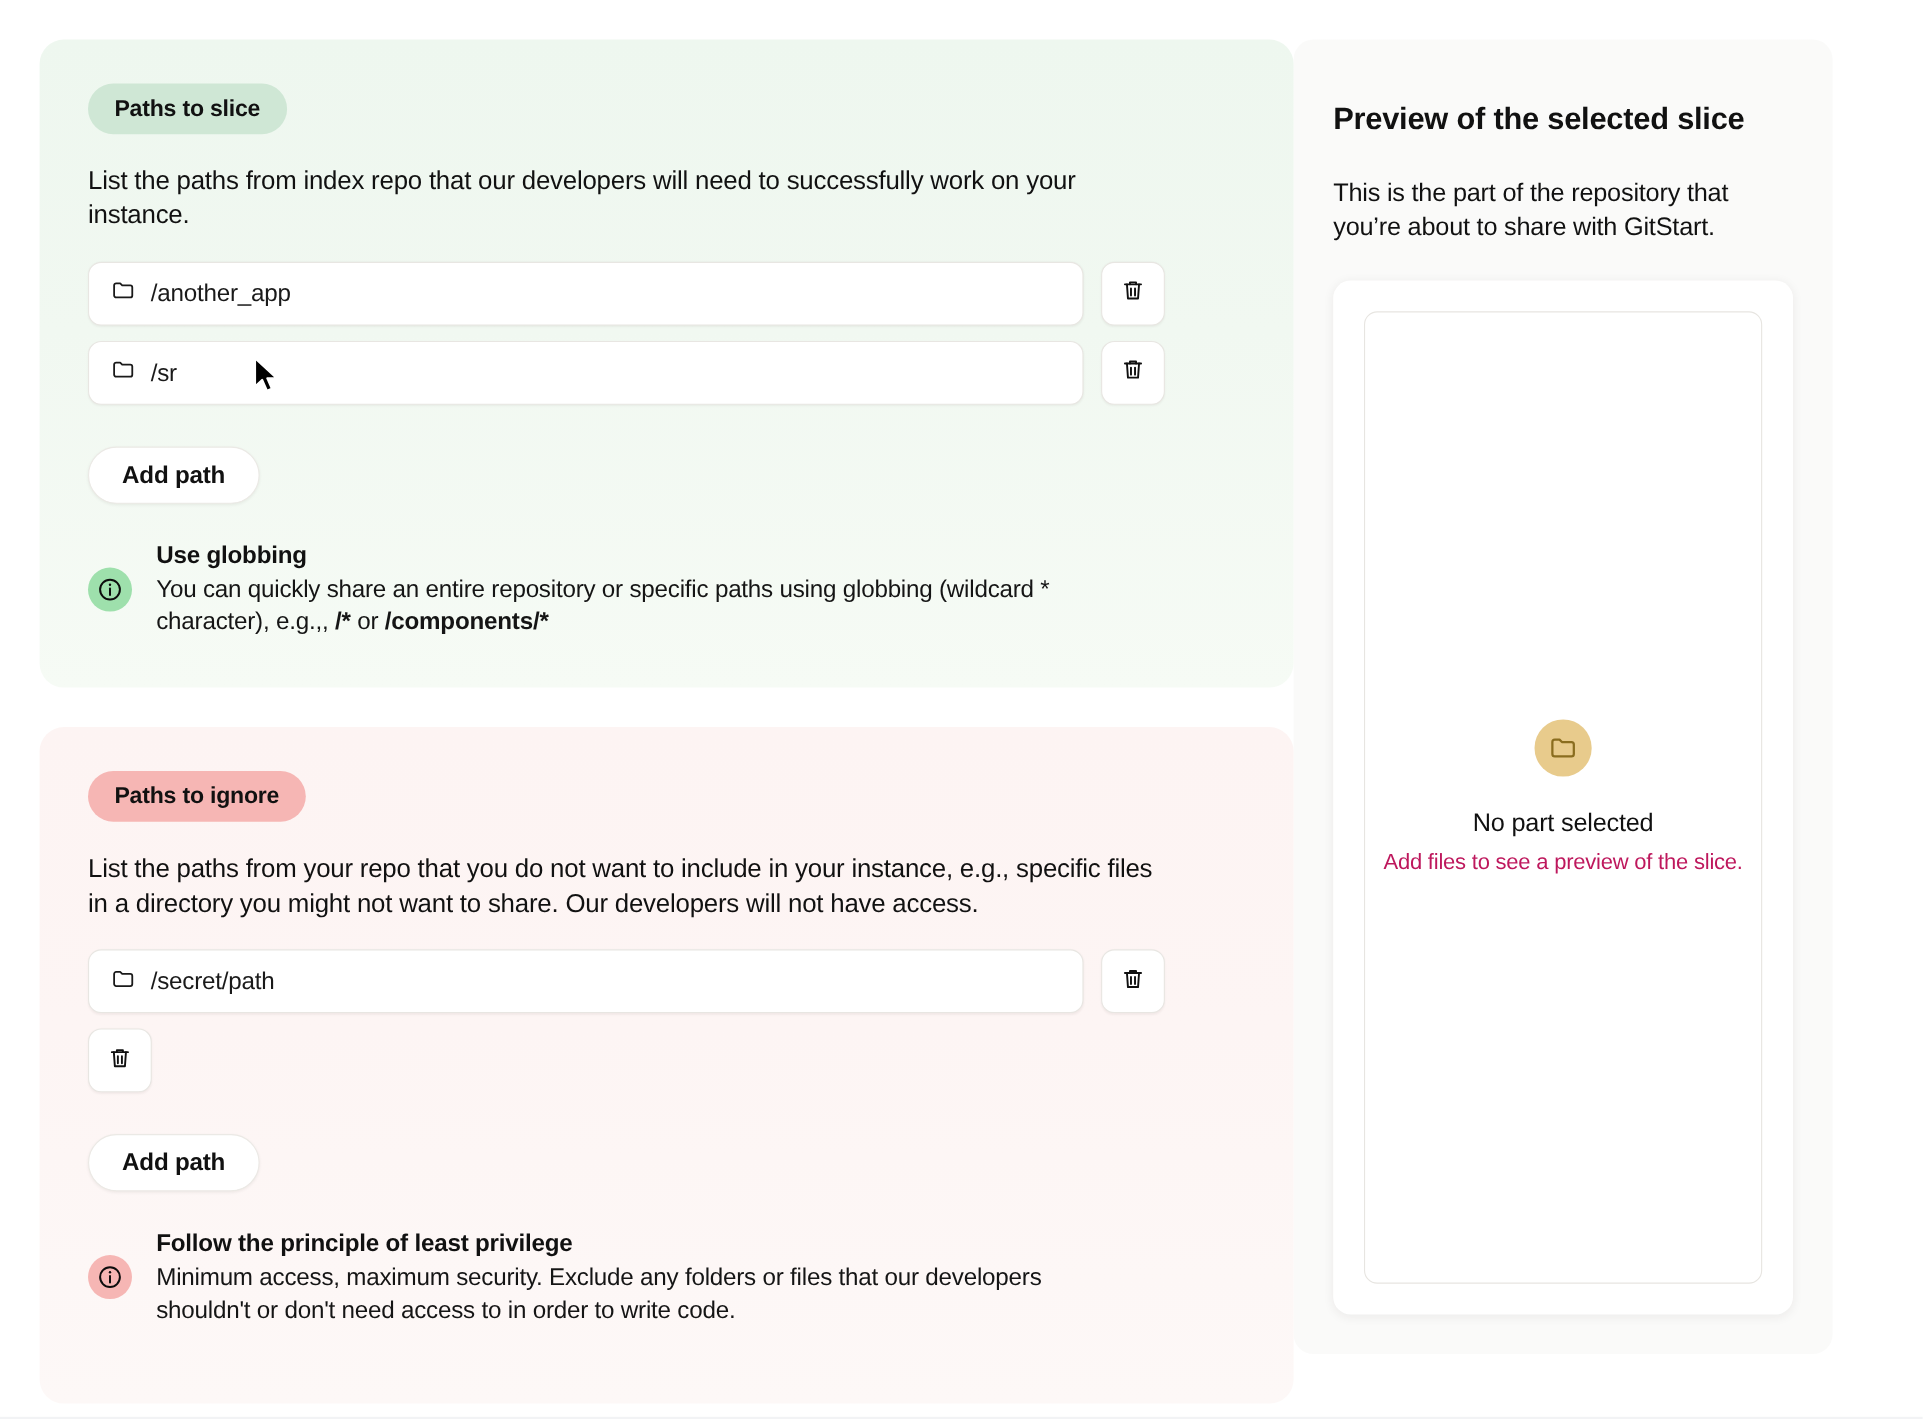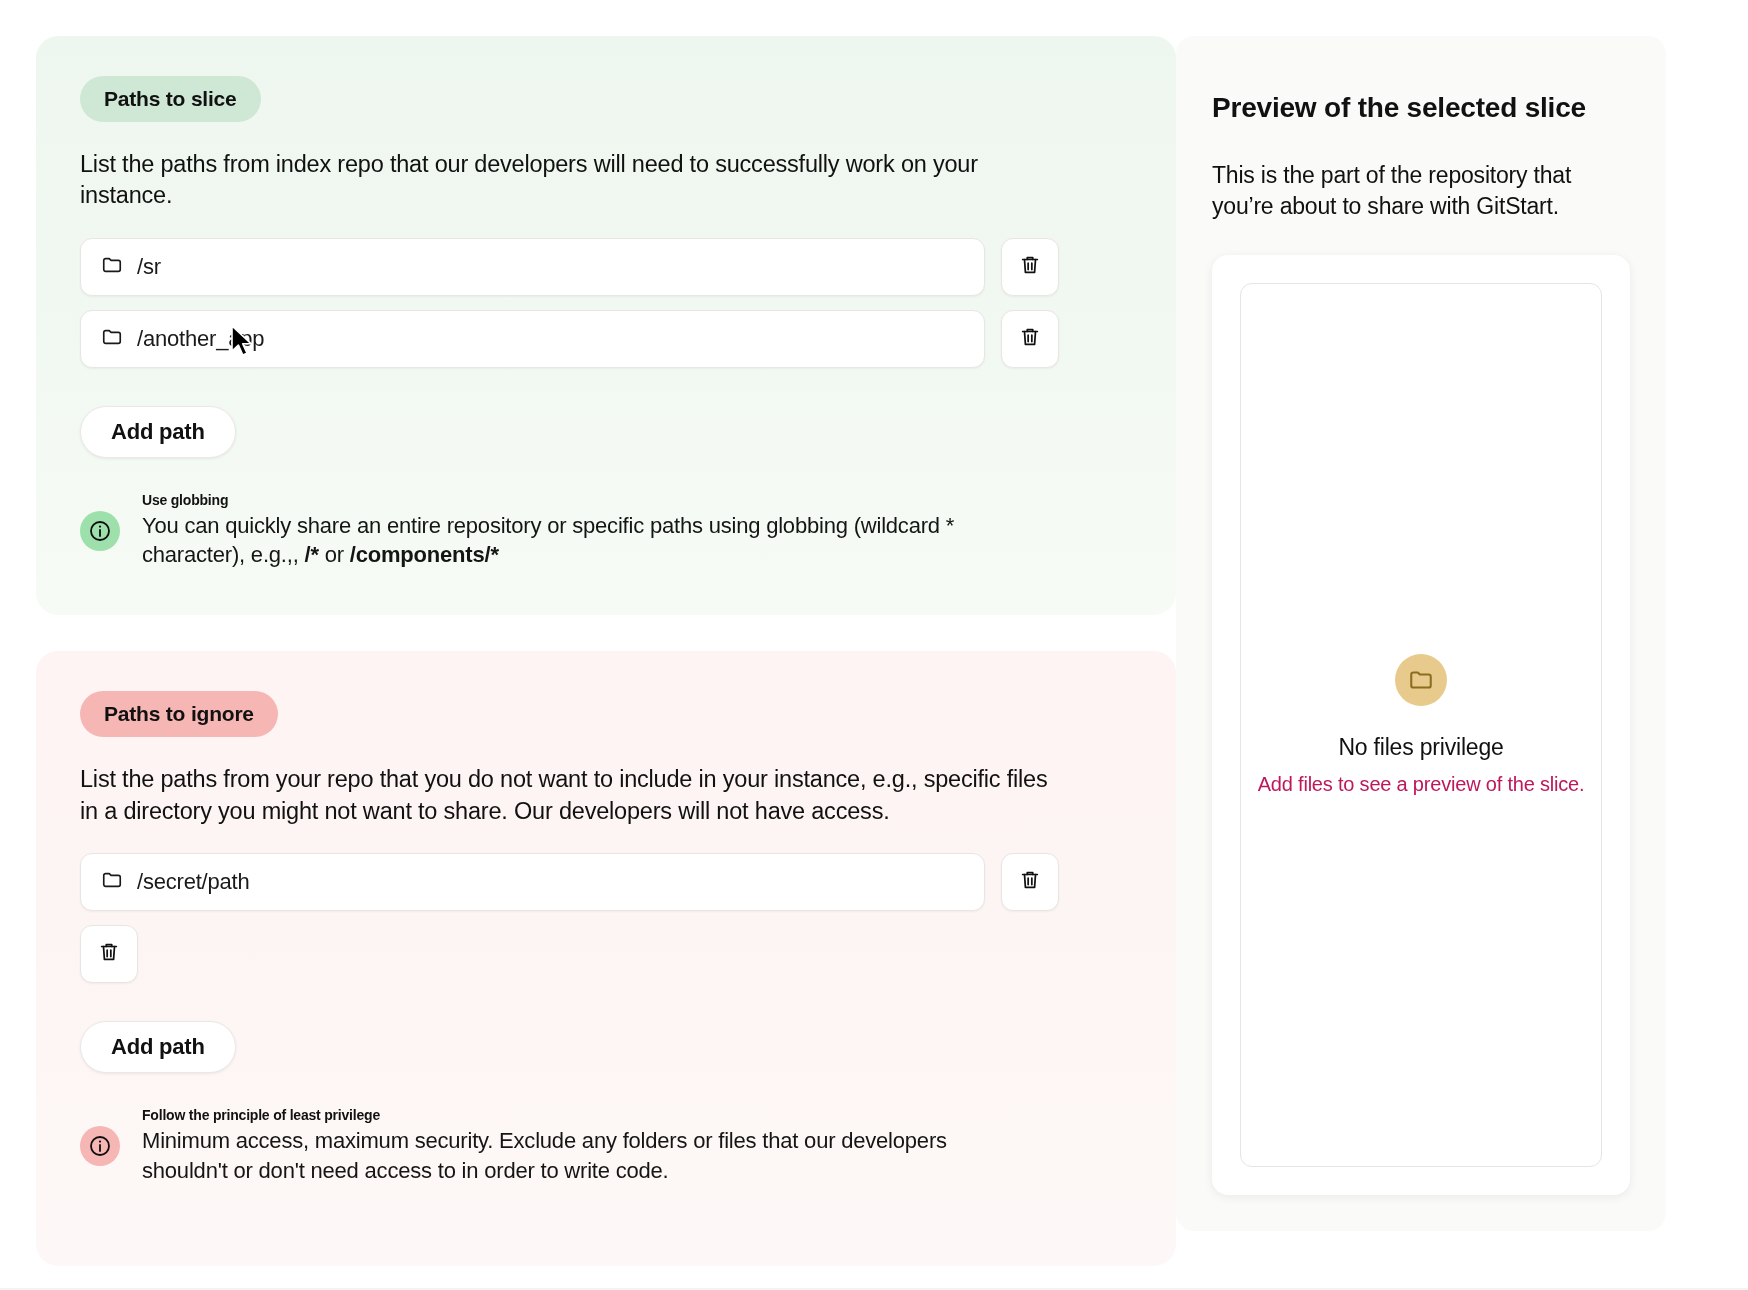--- a/index.html
+++ b/index.html
@@ -149,21 +149,21 @@
     display: flex;
     align-items: center;
     justify-content: center;
   }
   .note-icon-green { background: #9ee0ac; }
   .note-icon-red   { background: #f6b6b4; }
 
   .note-body { max-width: 880px; }
 
   .note-title {
-    font-size: 14px;
+    font-size: 22px;
     font-weight: bold;
     color: #111111;
     letter-spacing: -0.2px;
     margin-bottom: 3px;
   }
 
   .note-text {
     font-size: 22px;
     line-height: 1.33;
     color: #151515;
@@ -272,42 +272,42 @@
 
       <div class="paths-list">
 
         <div class="path-row">
           <div class="path-input">
             <span class="icon-folder">
               <svg width="22" height="22" viewBox="0 0 24 24" fill="none" stroke="#1a1a1a" stroke-width="1.8" stroke-linecap="round" stroke-linejoin="round">
                 <path d="M3 7a2 2 0 0 1 2-2h4l2 2h8a2 2 0 0 1 2 2v8a2 2 0 0 1-2 2H5a2 2 0 0 1-2-2z"></path>
               </svg>
             </span>
-            <span class="path-value">/sr</span>
+            <span class="path-value">/another_app</span>
           </div>
           <div class="trash-btn">
             <span>
               <svg width="22" height="22" viewBox="0 0 24 24" fill="none" stroke="#111111" stroke-width="1.9" stroke-linecap="round" stroke-linejoin="round">
                 <path d="M4 6h16"></path>
                   <path d="M9 6V4h6v2"></path>
                 <path d="M6 6l1 14h10l1-14"></path>
                 <path d="M10 10v7M14 10v7"></path>
               </svg>
             </span>
           </div>
         </div>
 
         <div class="path-row">
           <div class="path-input">
             <span class="icon-folder">
               <svg width="22" height="22" viewBox="0 0 24 24" fill="none" stroke="#1a1a1a" stroke-width="1.8" stroke-linecap="round" stroke-linejoin="round">
                 <path d="M3 7a2 2 0 0 1 2-2h4l2 2h8a2 2 0 0 1 2 2v8a2 2 0 0 1-2 2H5a2 2 0 0 1-2-2z"></path>
               </svg>
             </span>
-            <span class="path-value">/another_app</span>
+            <span class="path-value">/sr</span>
           </div>
           <div class="trash-btn">
             <span>
               <svg width="22" height="22" viewBox="0 0 24 24" fill="none" stroke="#111111" stroke-width="1.9" stroke-linecap="round" stroke-linejoin="round">
                 <path d="M4 6h16"></path>
                   <path d="M9 6V4h6v2"></path>
                 <path d="M6 6l1 14h10l1-14"></path>
                 <path d="M10 10v7M14 10v7"></path>
               </svg>
             </span>
@@ -405,20 +405,20 @@
     <div class="preview-title">Preview of the selected slice</div>
     <div class="preview-sub">This is the part of the repository that you’re about to share with GitStart.</div>
 
     <div class="preview-panel">
       <div class="preview-inner">
         <div class="empty-folder-circle">
           <svg width="26" height="26" viewBox="0 0 24 24" fill="none" stroke="#8a6d1f" stroke-width="1.9" stroke-linecap="round" stroke-linejoin="round">
             <path d="M3 7a2 2 0 0 1 2-2h4l2 2h8a2 2 0 0 1 2 2v8a2 2 0 0 1-2 2H5a2 2 0 0 1-2-2z"></path>
           </svg>
         </div>
-        <div class="empty-title">No files privilege</div>
+        <div class="empty-title">No part selected</div>
         <div class="empty-sub">Add files to see a preview of the slice.</div>
       </div>
     </div>
   </aside>
 
   <div class="bottom-rule"></div>
 </div>
 
 </body></html>

